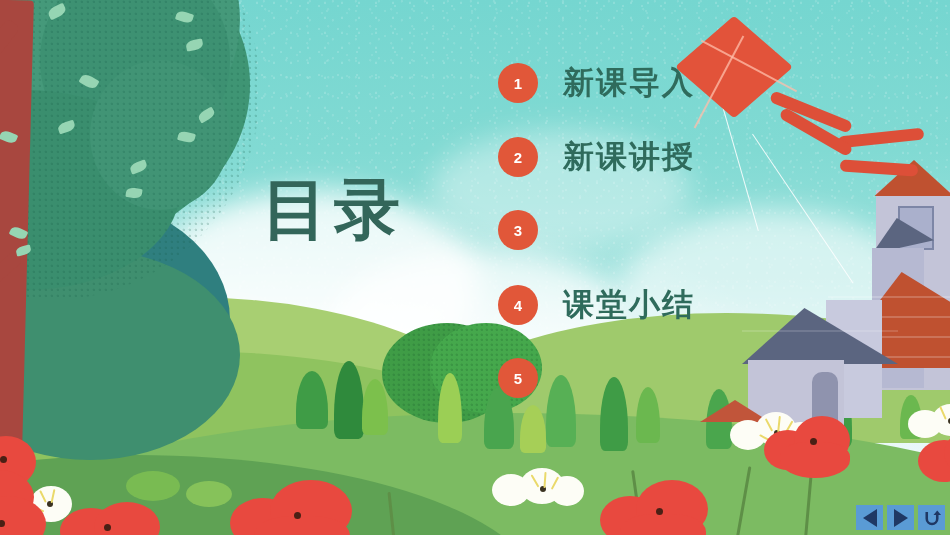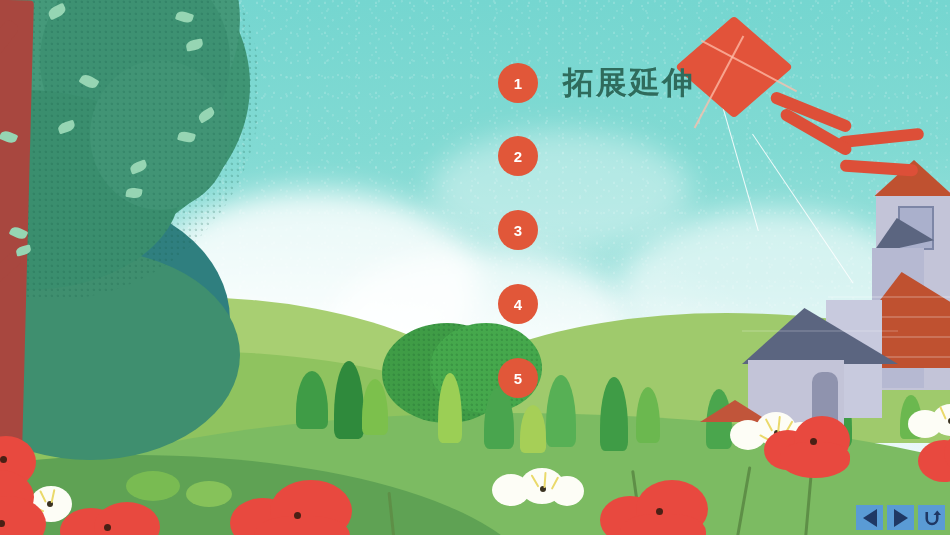--- a/index.html
+++ b/index.html
@@ -301,38 +301,41 @@
       <div class="pp" style="left:0;top:0;width:76px;height:56px;"></div>
       <div class="pcenter" style="left:28px;top:24px;"></div>
     </div>
     <div class="poppy" style="left:60px;top:502px;">
       <div class="pp" style="left:0;top:6px;width:62px;height:46px;"></div>
       <div class="pp" style="left:34px;top:0;width:66px;height:50px;"></div>
       <div class="pcenter" style="left:44px;top:22px;"></div>
     </div>
   </div>
 
+  <div class="title">目录</div>
 
   <div class="toc">
 
     <div class="toc-row" style="top:0px;left:0;">
       <div class="num">1</div>
-      <div class="label">拓展延伸</div>
+      <div class="label">新课导入</div>
     </div>
 
     <div class="toc-row" style="top:74px;left:0;">
       <div class="num">2</div>
+      <div class="label">新课讲授</div>
     </div>
 
     <div class="toc-row" style="top:148px;left:0;">
       <div class="num">3</div>
     </div>
 
     <div class="toc-row" style="top:222px;left:0;">
       <div class="num">4</div>
+      <div class="label">课堂小结</div>
     </div>
 
     <div class="toc-row" style="top:296px;left:0;">
       <div class="num">5</div>
     </div>
 
   </div>
 
   <div class="controls">
     <div class="ctrl">

